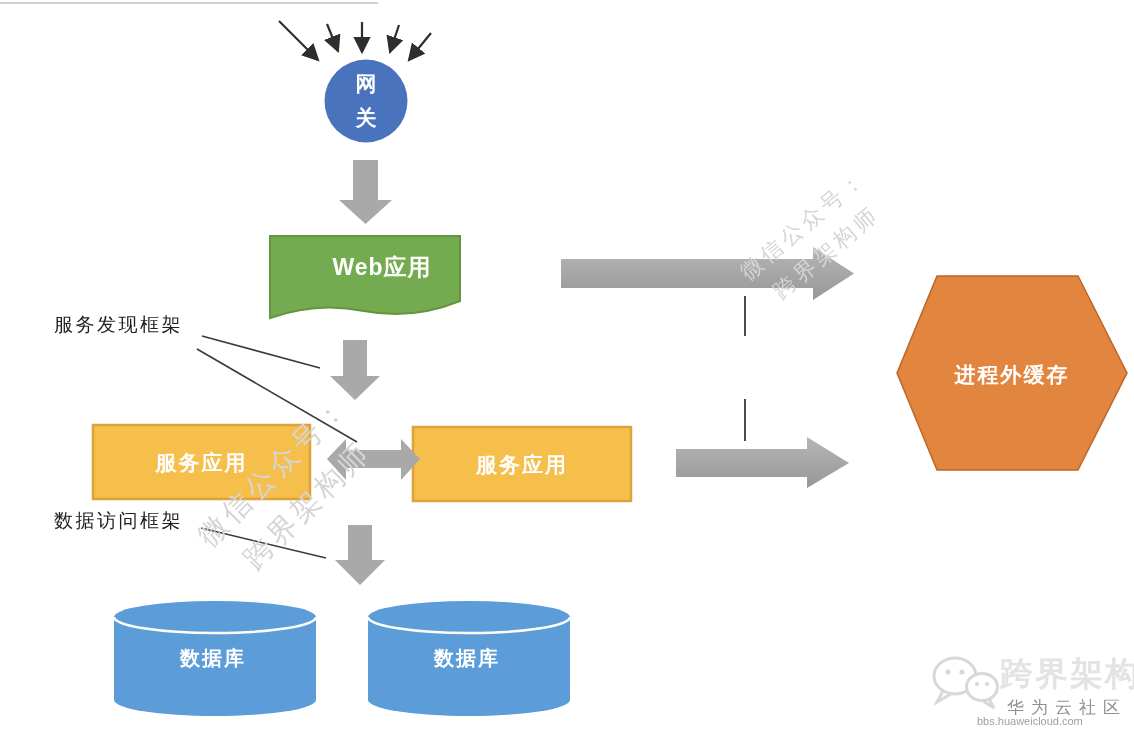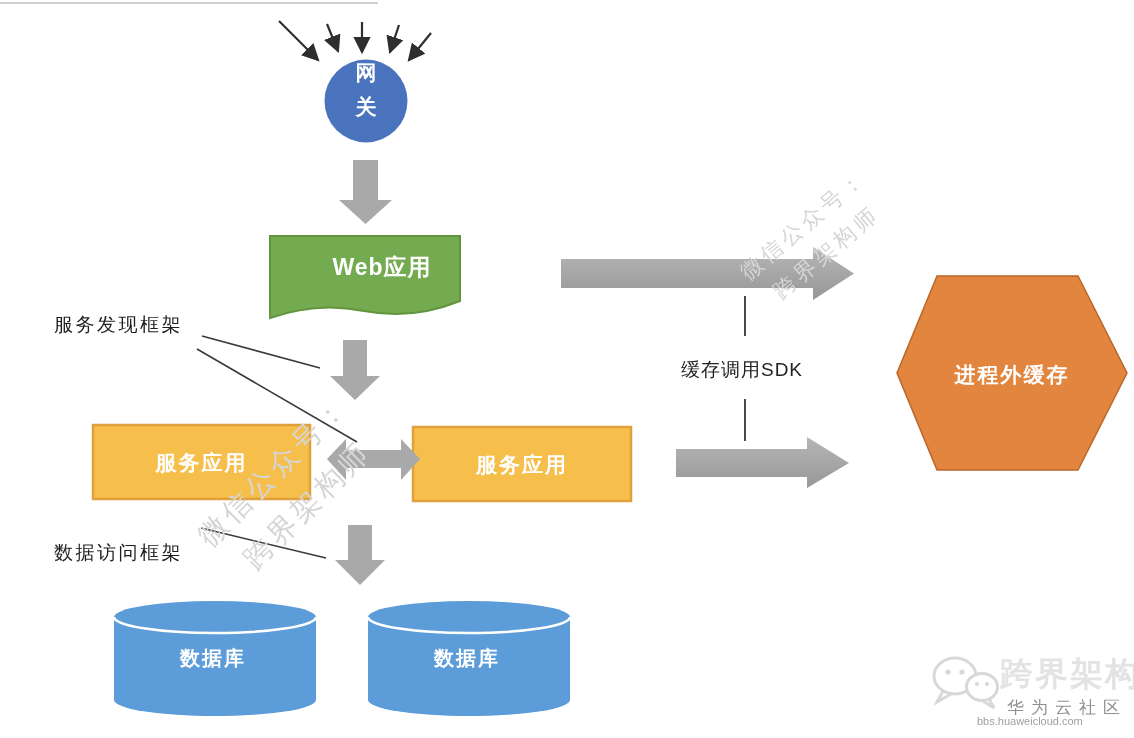--- a/index.html
+++ b/index.html
@@ -20,21 +20,21 @@
     pointer-events:none;
   }
   .anno-label{
     position:absolute;
     color:#1f1f1f;
     font-size:19px;
     letter-spacing:2.5px;
     white-space:nowrap;
   }
   .gateway-label{
-    left:352px;top:56px;width:28px;
+    left:352px;top:67px;width:28px;
     font-size:21px;line-height:34px;
     word-break:break-all;
   }
   .web-app-label{left:270px;top:252px;width:224px;font-size:23px;letter-spacing:1px;}
   .svc-label{width:217px;font-size:21px;letter-spacing:2px;}
   .hex-label{left:897px;top:361px;width:230px;font-size:21px;letter-spacing:2px;}
   .db-label{width:198px;font-size:20px;letter-spacing:2px;top:645px;}
   .sdk-label{
     position:absolute;left:652px;top:357px;width:180px;
     text-align:center;color:#222;font-size:19px;letter-spacing:1px;white-space:nowrap;
@@ -149,22 +149,21 @@
 
   <div class="node-label gateway-label">网关</div>
   <div class="node-label web-app-label">Web应用</div>
   <div class="node-label svc-label" style="left:93px;top:449px;">服务应用</div>
   <div class="node-label svc-label" style="left:413px;top:451px;width:218px;">服务应用</div>
   <div class="node-label hex-label">进程外缓存</div>
   <div class="node-label db-label" style="left:114px;">数据库</div>
   <div class="node-label db-label" style="left:368px;">数据库</div>
 
   <div class="anno-label" style="left:54px;top:312px;">服务发现框架</div>
-  <div class="anno-label" style="left:54px;top:508px;margin-top:32px;">数据访问框架</div>
-  <div class="sdk-label">缓存调用SDK</div>
+  <div class="anno-label" style="left:54px;top:508px;">数据访问框架</div>
 
   <svg class="abs" style="left:930px;top:650px;" width="72" height="62" viewBox="0 0 72 62">
     <g stroke="#d8d8d8" stroke-width="3" fill="none">
       <ellipse cx="25" cy="26" rx="21" ry="18"></ellipse>
       <path d="M13,41 L7,52 L21,44"></path>
       <ellipse cx="52" cy="37" rx="15.5" ry="13.5" fill="#ffffff"></ellipse>
       <path d="M59,49 L64,58 L53,51"></path>
     </g>
     <g fill="#d8d8d8">
       <circle cx="18" cy="22" r="2.6"></circle>

